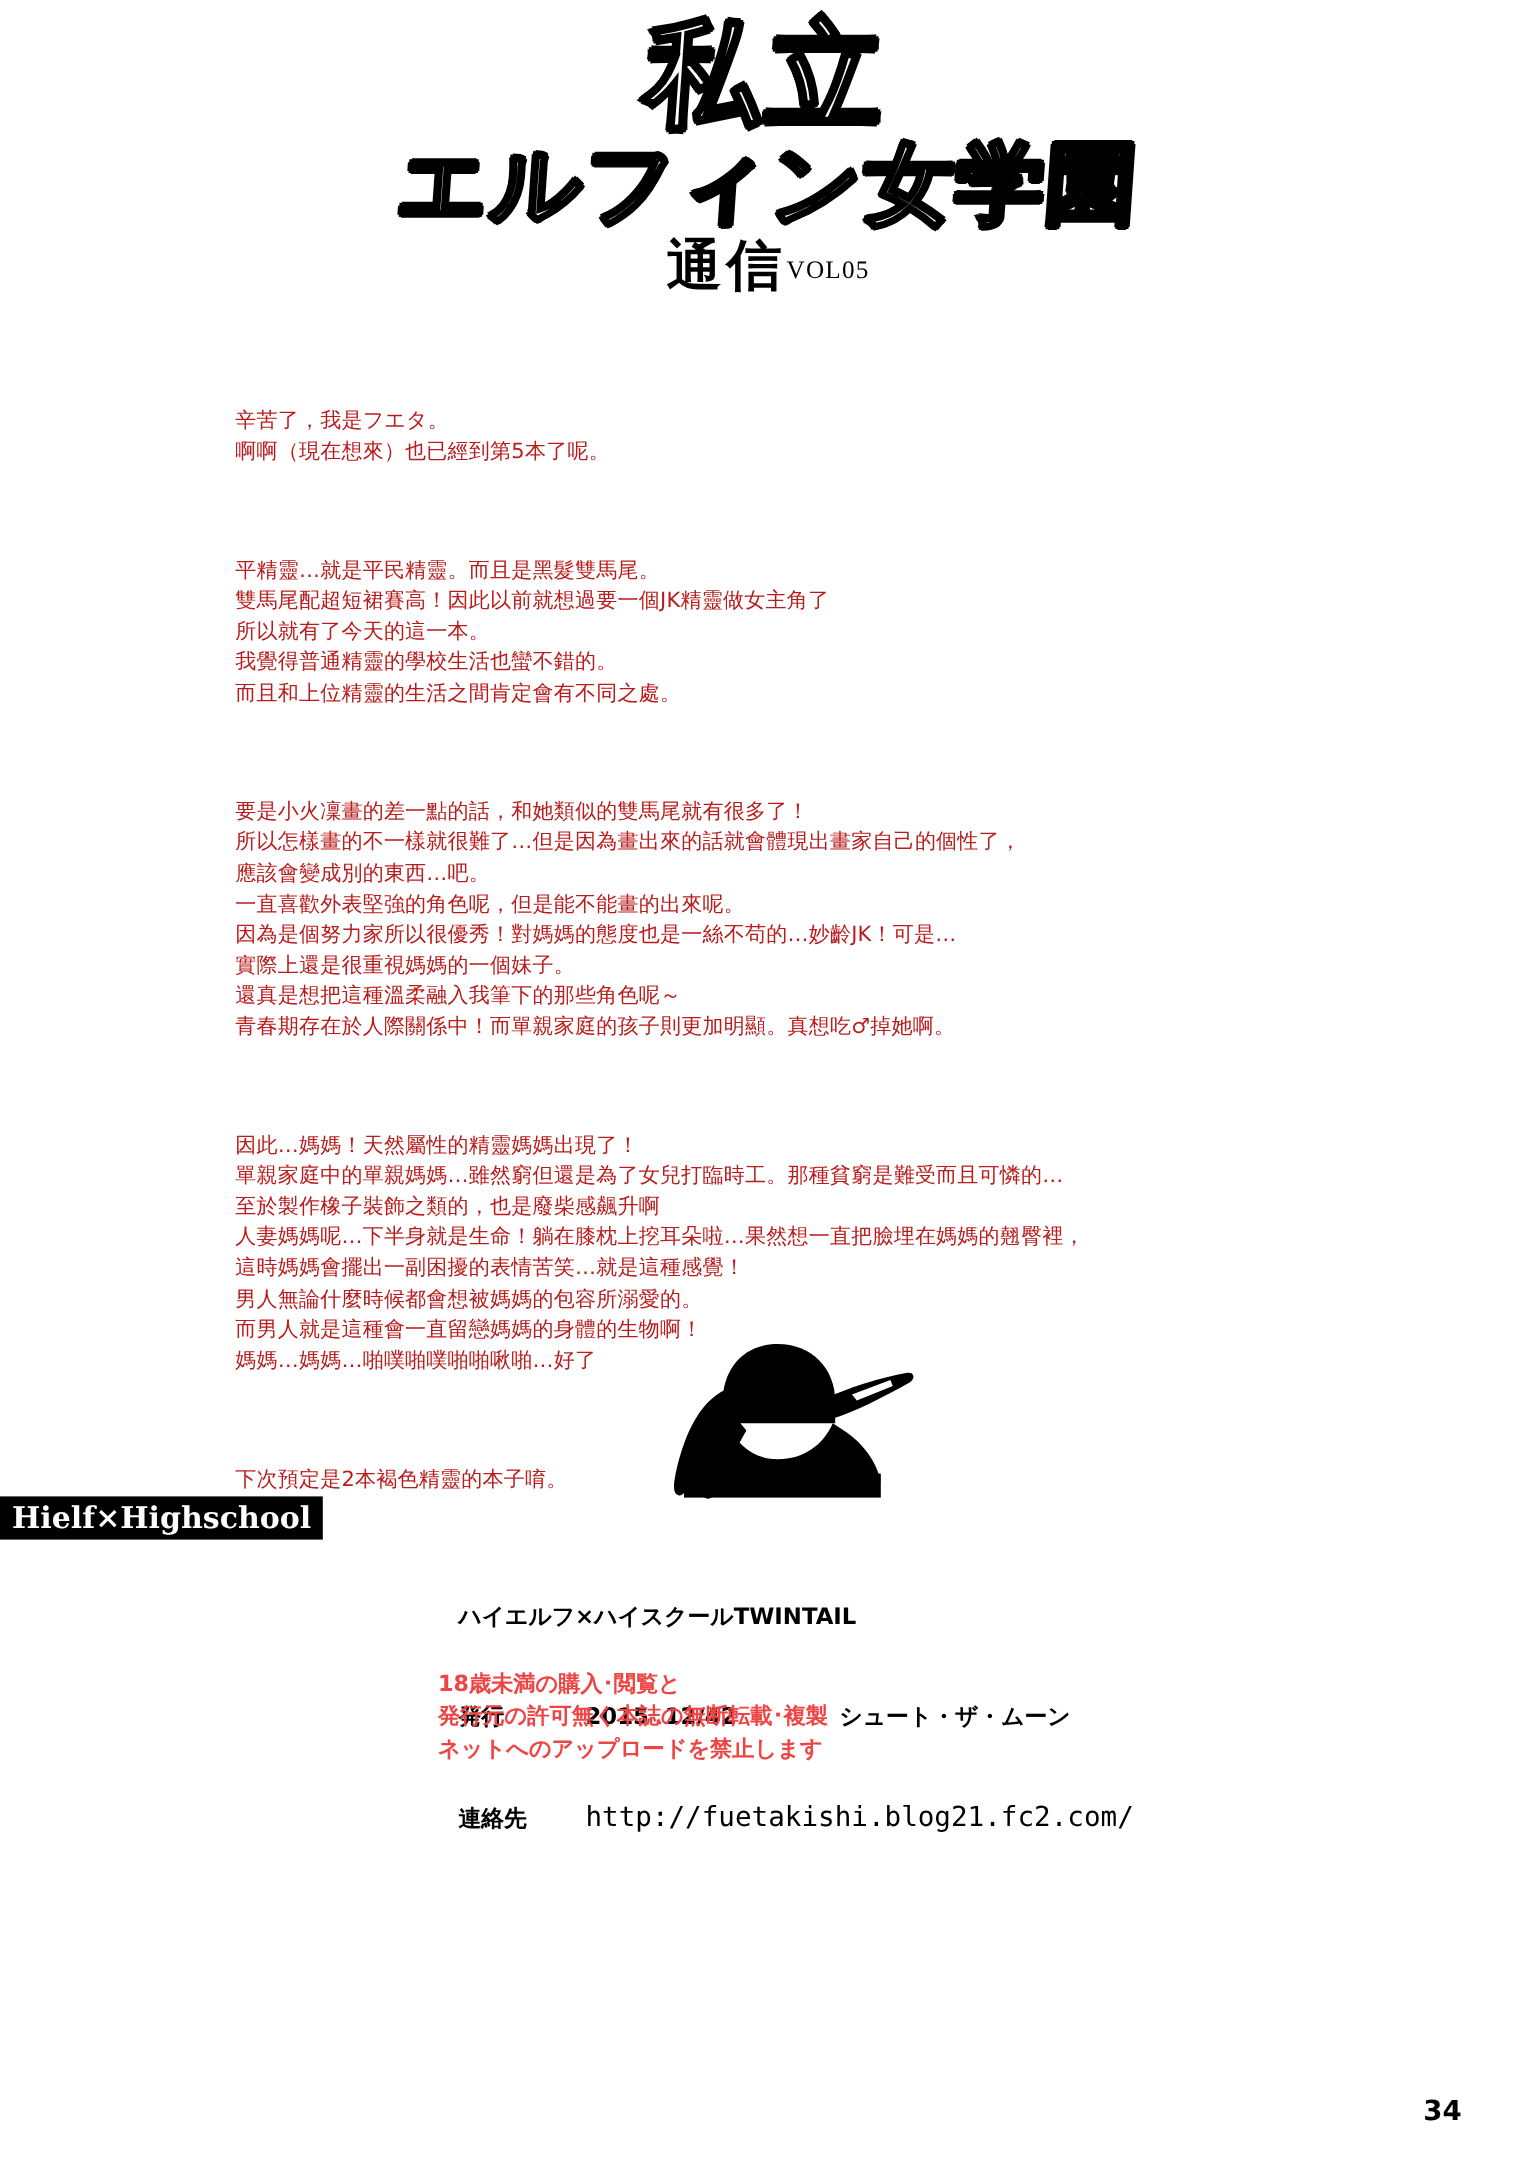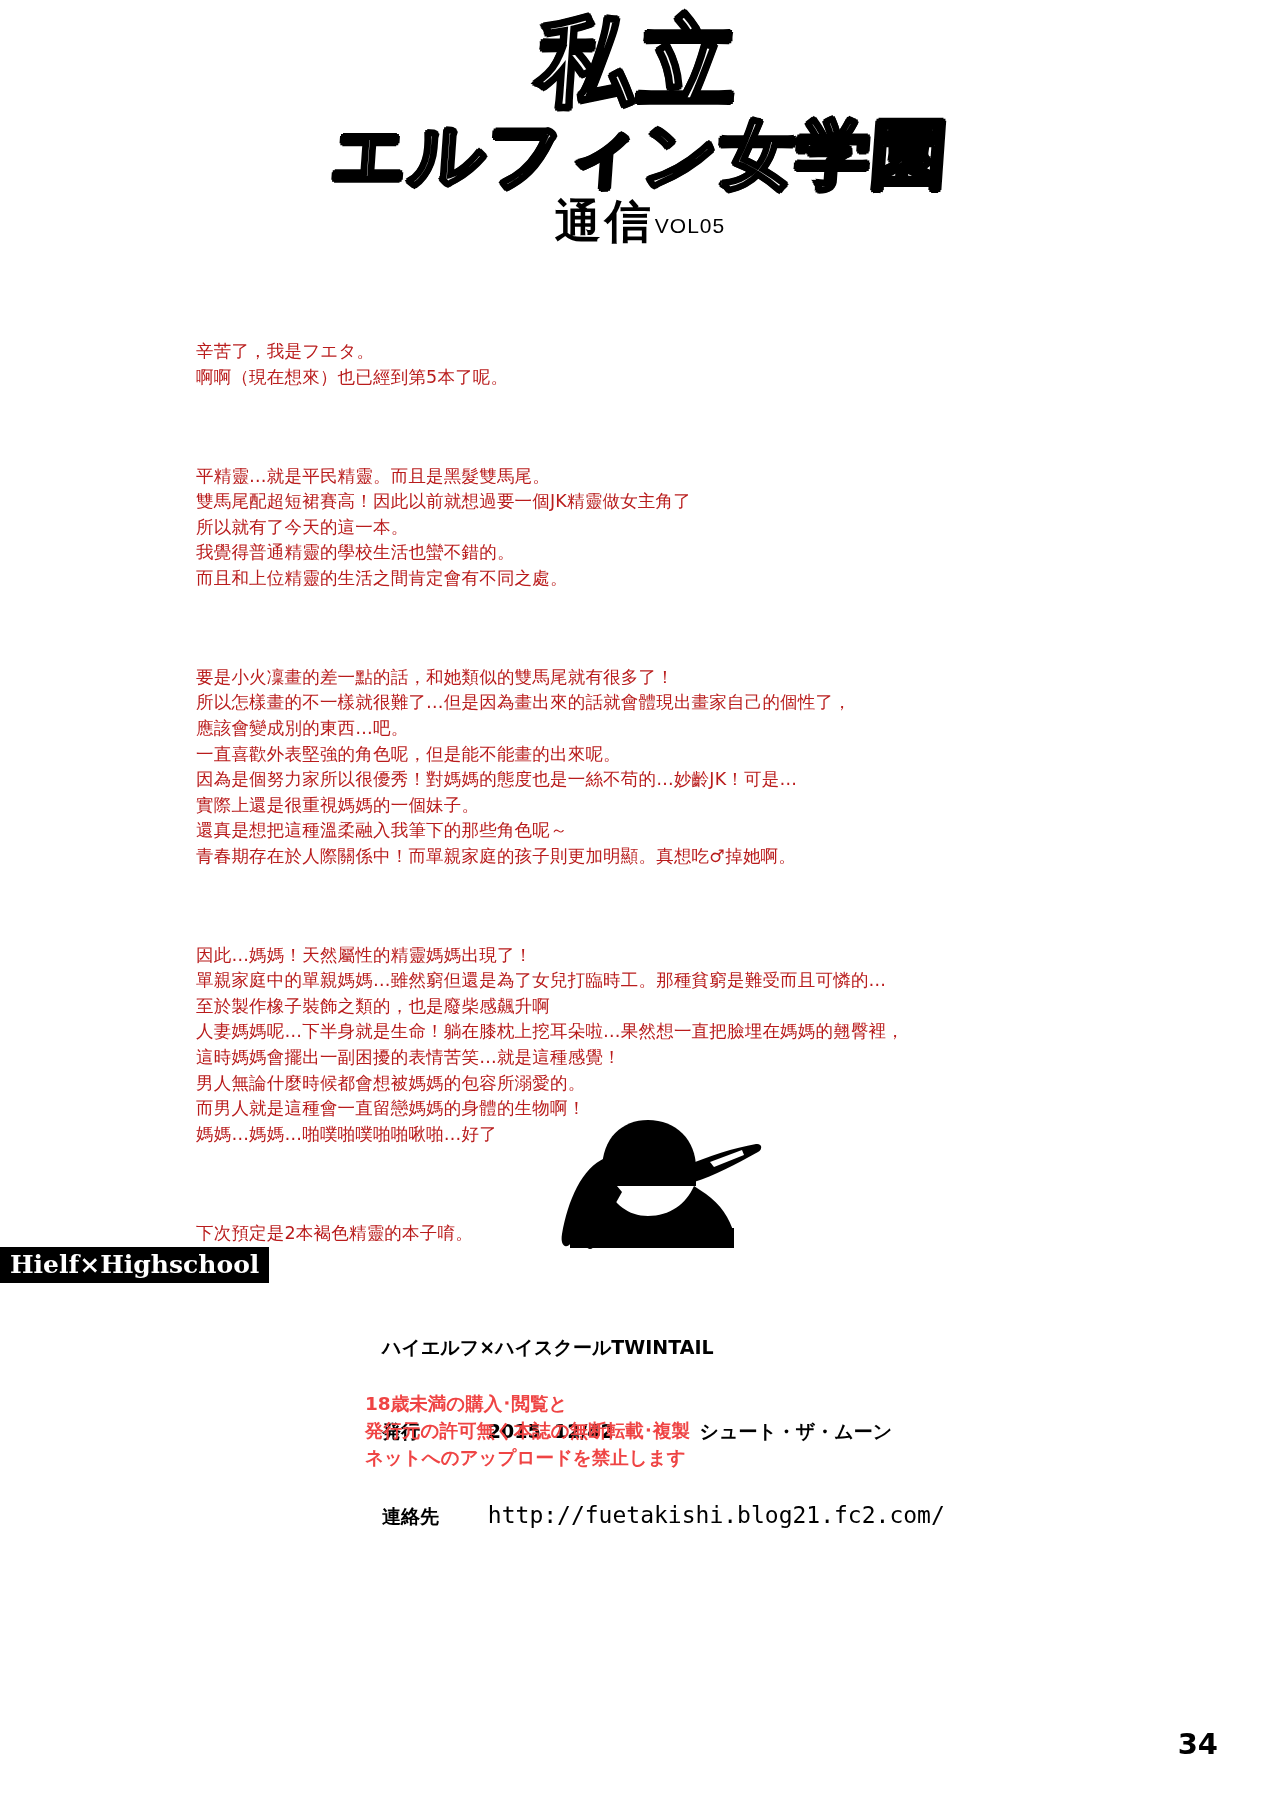--- a/index.html
+++ b/index.html
@@ -59,21 +59,21 @@
   }
   .title-line3 {
     font-family: "DejaVu Sans", "Liberation Sans", sans-serif;
     font-weight: bold;
     font-size: 46px;
     line-height: 1.0;
     letter-spacing: 4px;
     color: #000000;
   }
   .title-vol {
-    font-family: Liberation Sans, sans-serif;
+    font-family: Liberation Serif, serif;
     font-size: 21px;
     font-weight: normal;
     letter-spacing: 1px;
     padding-bottom: 6px;
   }
 
   
   .afterword {
     position: absolute;
     top: 288px;
@@ -148,23 +148,23 @@
     font-weight: bold;
     line-height: 27px;
     color: #ef4444;
     white-space: pre-wrap;
   }
 
   
   .page-number {
     position: absolute;
     right: 62px;
-    bottom: 56px;
-    font-family: "DejaVu Sans", "Liberation Sans", sans-serif;
-    font-size: 29px;
+    bottom: 44px;
+    font-family: "DejaVu Sans", "Liberation Sans", sans-serif;
+    font-size: 23px;
     font-weight: bold;
     color: #000000;
   }
 </style>
 </head>
 <body>
 
 <div class="title-block">
   <div class="title-line1">私立</div>
   <div class="title-line2">エルフィン女学園</div>

